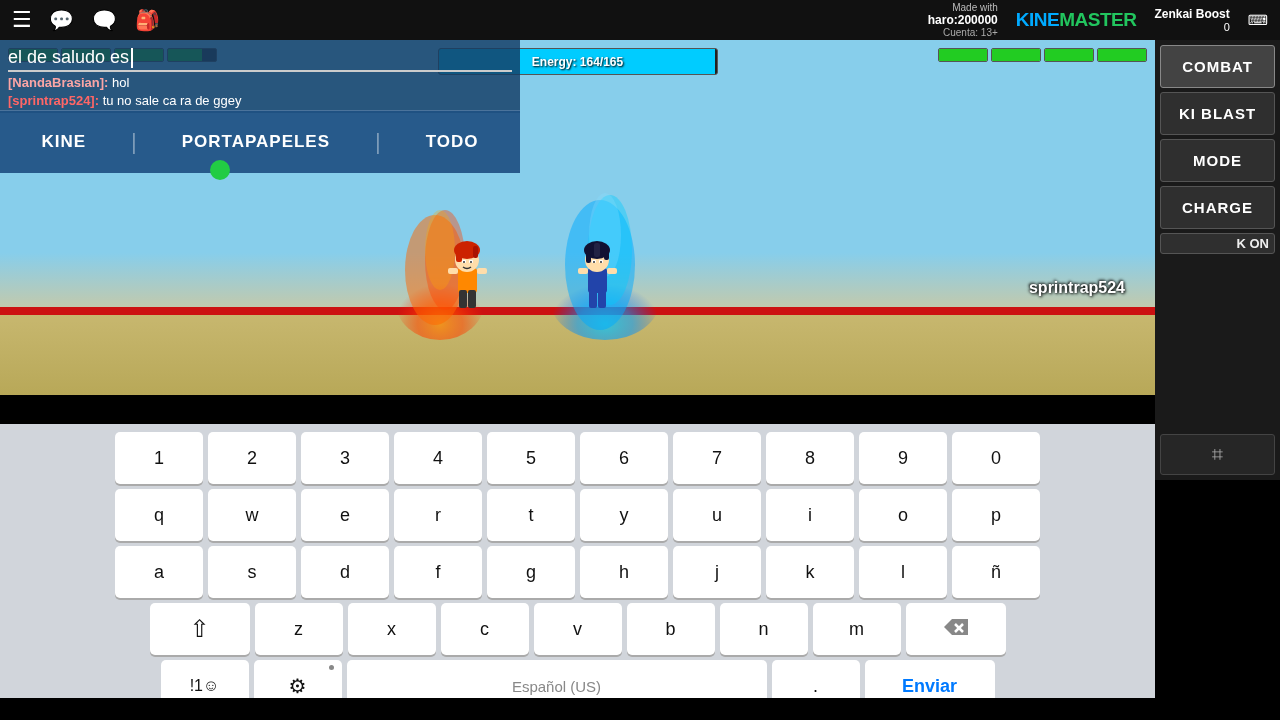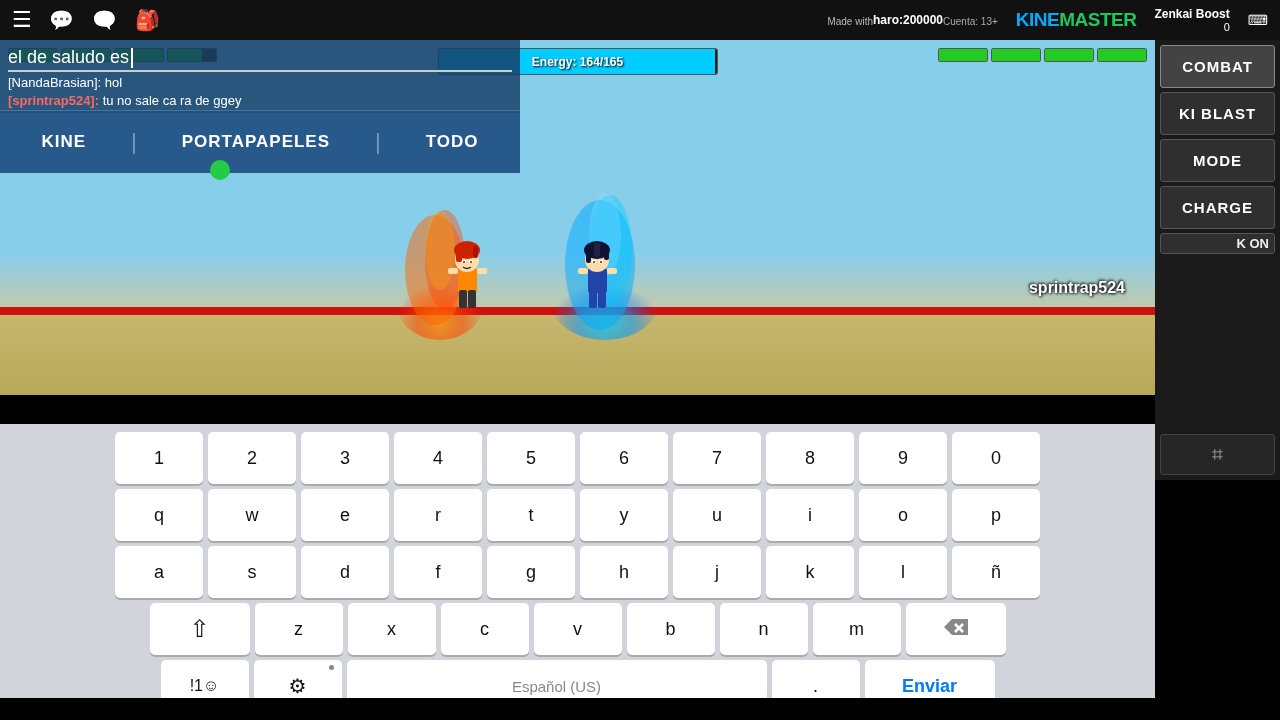--- a/index.html
+++ b/index.html
@@ -102,22 +102,22 @@
       height: 20px;
       background: #fff;
       margin-left: 2px;
       vertical-align: middle;
     }
     .chat-msg {
       font-size: 13px;
       margin-top: 3px;
     }
     .chat-msg .username {
-      color: #ffffff;
-      font-weight: normal;
+      color: #fca5a5;
+      font-weight: bold;
     }
     .chat-msg .username2 {
       color: #ff6666;
       font-weight: bold;
     }
     .chat-msg .msg-text {
       color: #fff;
     }
 
     
@@ -263,21 +263,21 @@
 <body>
 
 <div id="top-black">
   <div style="display:flex;align-items:center;gap:18px;">
     <span style="color:#fff;font-size:22px;line-height:1;">☰</span>
     <span style="color:#00aaff;font-size:20px;">💬</span>
     <span style="color:#00aaff;font-size:20px;">🗨️</span>
     <span style="color:#aaa;font-size:20px;">🎒</span>
   </div>
   <div style="margin-left:auto;display:flex;align-items:center;gap:18px;">
-    <div style="display:flex;flex-direction:row;align-items:flex-end;">
+    <div style="display:flex;flex-direction:column;align-items:flex-end;">
       <span style="color:#bbb;font-size:10px;">Made with</span>
       <span style="color:#fff;font-size:12px;font-weight:bold;">haro:200000</span>
       <span style="color:#aaa;font-size:10px;">Cuenta: 13+</span>
     </div>
     <div style="display:flex;align-items:center;">
       <span style="color:#00aaff;font-size:19px;font-weight:900;letter-spacing:-0.5px;">KINE</span>
         <span style="color:#22c55e;font-size:19px;font-weight:900;letter-spacing:-0.5px;">MASTER</span>
     </div>
     <div style="display:flex;flex-direction:column;align-items:flex-end;">
       <span style="color:#fff;font-size:12px;font-weight:bold;">Zenkai Boost</span>

